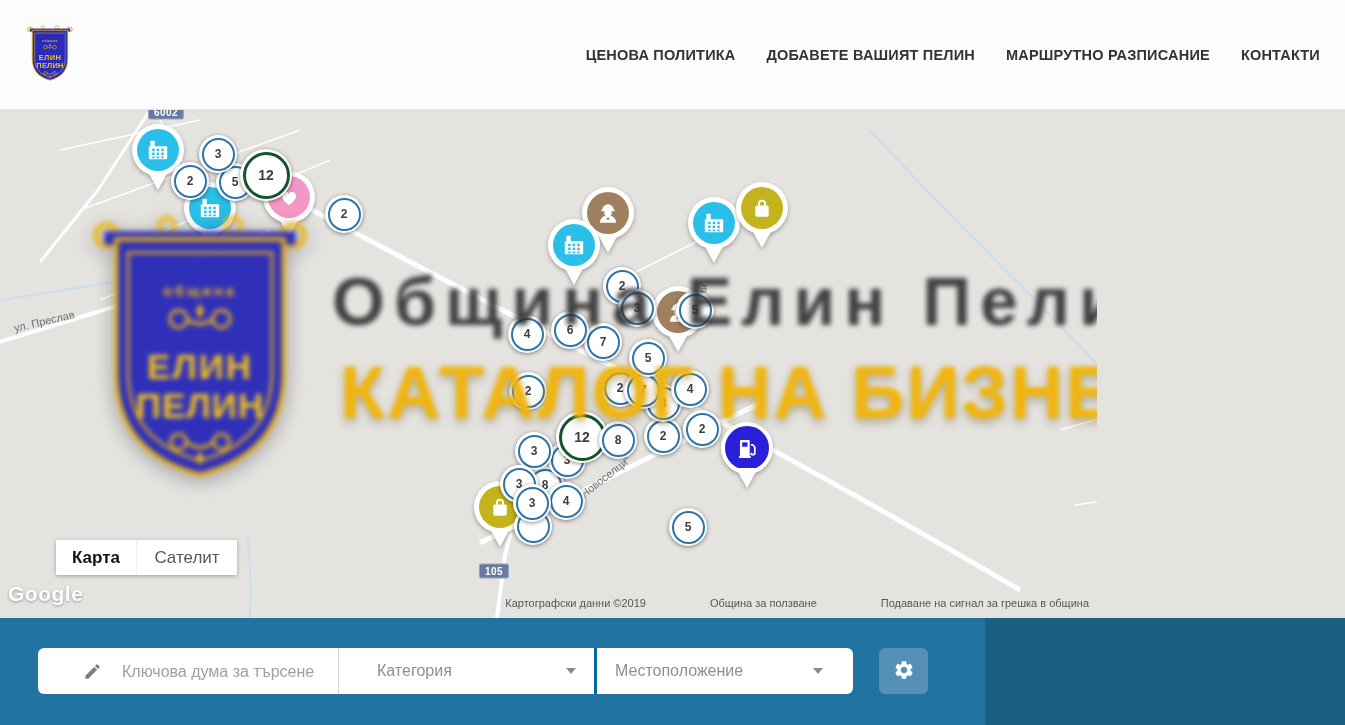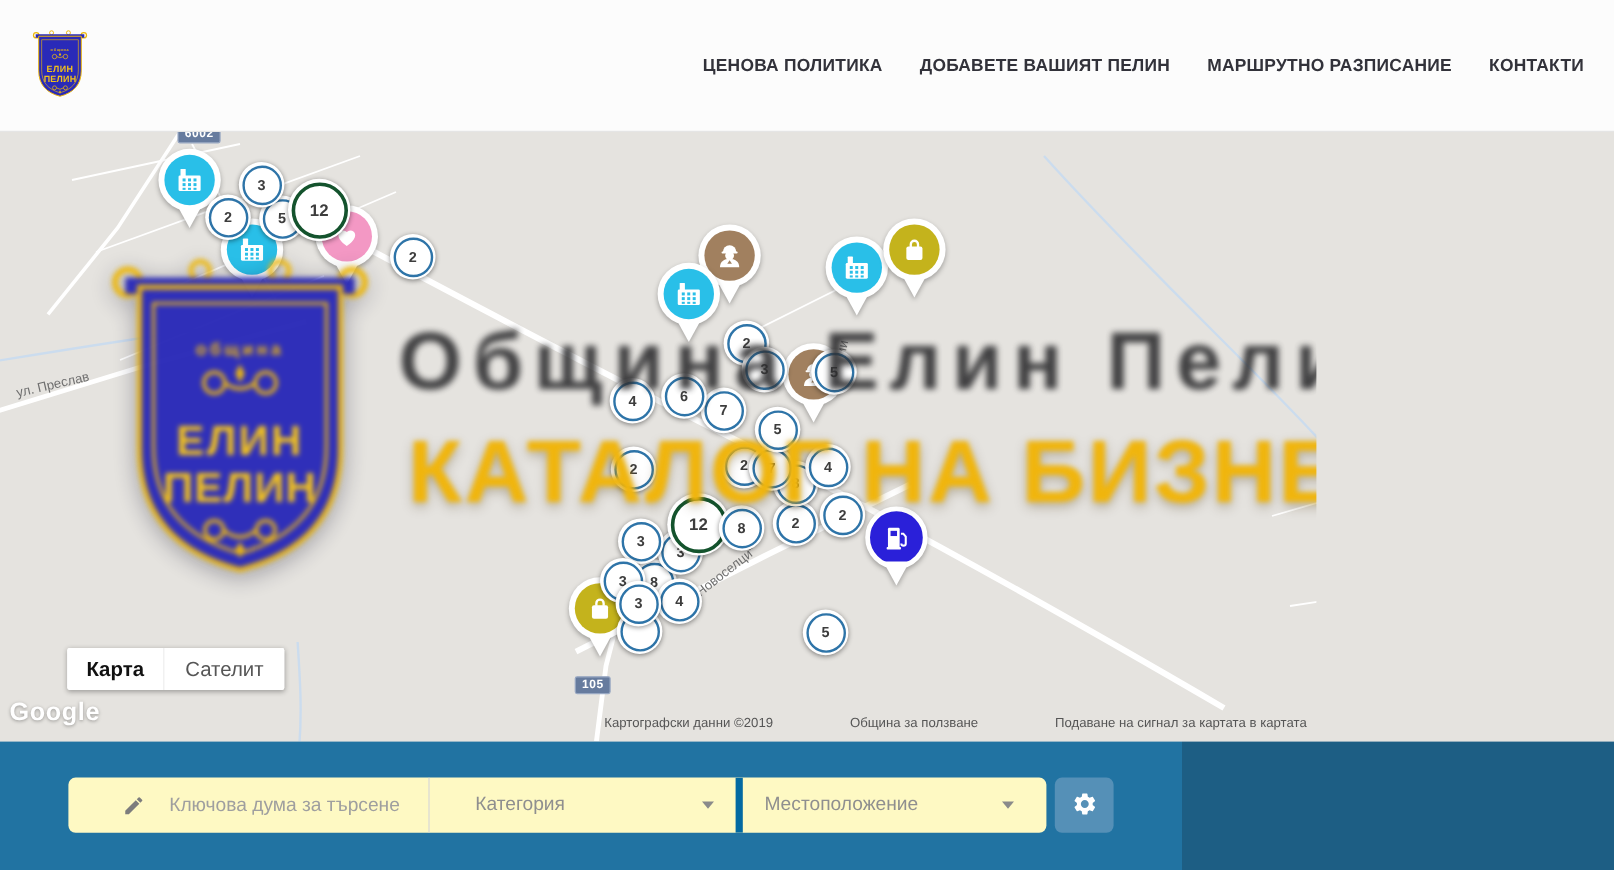--- a/index.html
+++ b/index.html
@@ -63,26 +63,26 @@
   #lock-btn{left:1307px;top:253px;width:27px;height:31px;border-radius:1px;display:flex;align-items:center;justify-content:center;cursor:pointer;}
   #pegman{left:1297px;top:327px;width:36px;height:36px;border-radius:2px;display:flex;align-items:center;justify-content:center;cursor:pointer;}
   #zoomctl{left:1297px;top:399px;width:36px;height:77px;border-radius:2px;display:flex;flex-direction:column;}
   #zoomctl .zb{flex:1;display:flex;align-items:center;justify-content:center;font-size:26px;color:#666;cursor:pointer;background:#fff;border:none;font-family:inherit;}
   #zoomctl .zdiv{height:1px;background:#e6e6e6;margin:0 5px;}
 
   
   #searchbar{position:absolute;left:0;top:618px;width:1345px;height:107px;z-index:30;}
   #sb-left{position:absolute;left:0;top:0;width:985px;height:107px;background:#2173a2;}
   #sb-right{position:absolute;left:985px;top:0;width:360px;height:107px;background:#1d5e84;}
-  #search-widget{position:absolute;left:57px;top:30px;width:815px;height:46px;background:#fef9c3;border-radius:6px;
+  #search-widget{position:absolute;left:38px;top:30px;width:815px;height:46px;background:#ffffff;border-radius:6px;
                  display:flex;align-items:stretch;overflow:hidden;}
   .sw-sec{position:relative;display:flex;align-items:center;}
   #sw-kw{width:300px;}
   #sw-cat{width:255px;border-left:1px solid #d8d8d8;cursor:pointer;}
-  #sw-loc{width:244px;border-left:6px solid #0369a1;cursor:pointer;}
+  #sw-loc{width:244px;border-left:3px solid #0369a1;cursor:pointer;}
   #sw-kw .picon-pencil{position:absolute;left:45px;top:14px;}
   #sw-kw input{position:absolute;left:82px;top:0;width:205px;height:46px;border:none;outline:none;
                font-size:16px;color:#555;font-family:inherit;background:transparent;}
   #sw-kw input::placeholder{color:#9f9f9f;}
   .sel-label{margin-left:38px;font-size:16px;color:#8f8f8f;}
   #sw-loc .sel-label{margin-left:18px;}
   .caret{position:absolute;right:18px;top:20px;width:0;height:0;border-left:5px solid transparent;
          border-right:5px solid transparent;border-top:6px solid #8a8a8a;}
   #gear-btn{position:absolute;left:879px;top:30px;width:49px;height:46px;background:#5590b7;border:none;
             border-radius:6px;display:flex;align-items:center;justify-content:center;cursor:pointer;}
@@ -489,21 +489,21 @@
     </div>
 
     <div id="maptype" class="ctl">
       <div id="mt-map" class="mt">Карта</div>
       <div id="mt-sat" class="mt">Сателит</div>
     </div>
     <div id="google-logo">Google</div>
     <div id="attribution">
       <span>Картографски данни ©2019</span>
       <span>Община за ползване</span>
-      <span>Подаване на сигнал за картата в картата</span>
+      <span>Подаване на сигнал за грешка в община</span>
     </div>
     <div id="lock-btn" class="ctl">
       <span>
         <svg viewBox="0 0 24 24" width="14" height="16">
             <path d="M8.6 11V8.6a3.4 3.4 0 0 1 6.8 0V11" fill="none" stroke="#6b6b6b" stroke-width="1.8"></path>
             <rect x="6.5" y="10.8" width="11" height="8.6" rx="1" fill="#6b6b6b"></rect>
           </svg>
       </span>
     </div>
     <div id="pegman" class="ctl">

